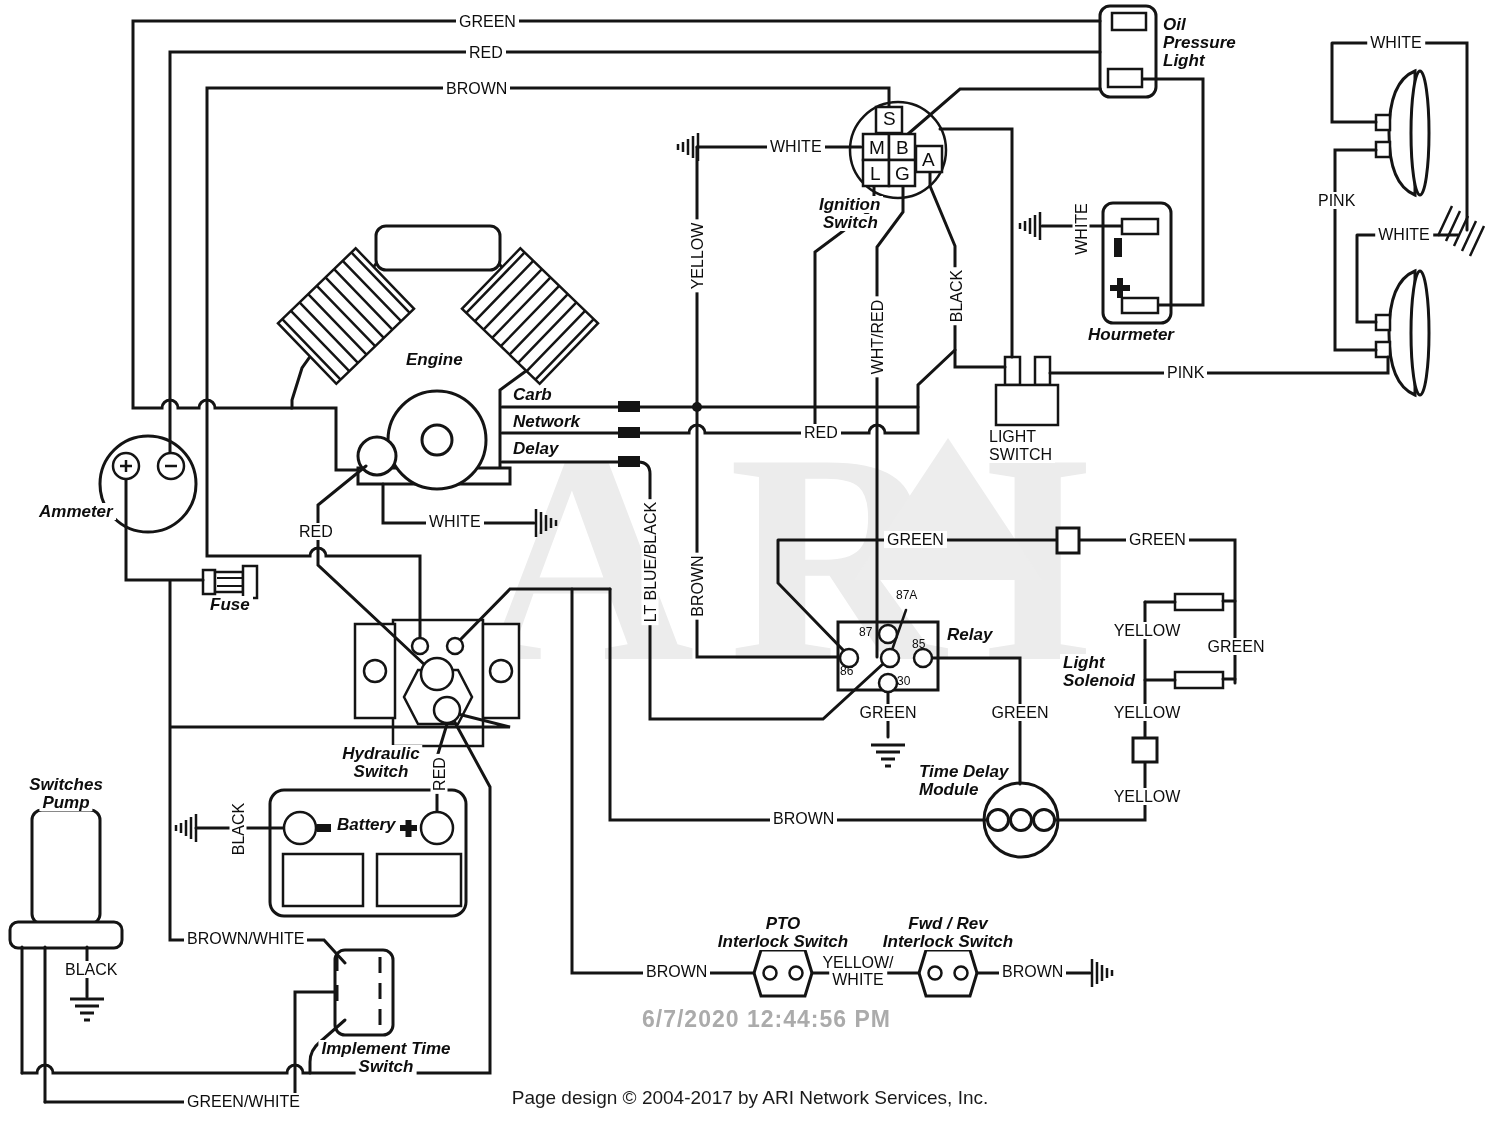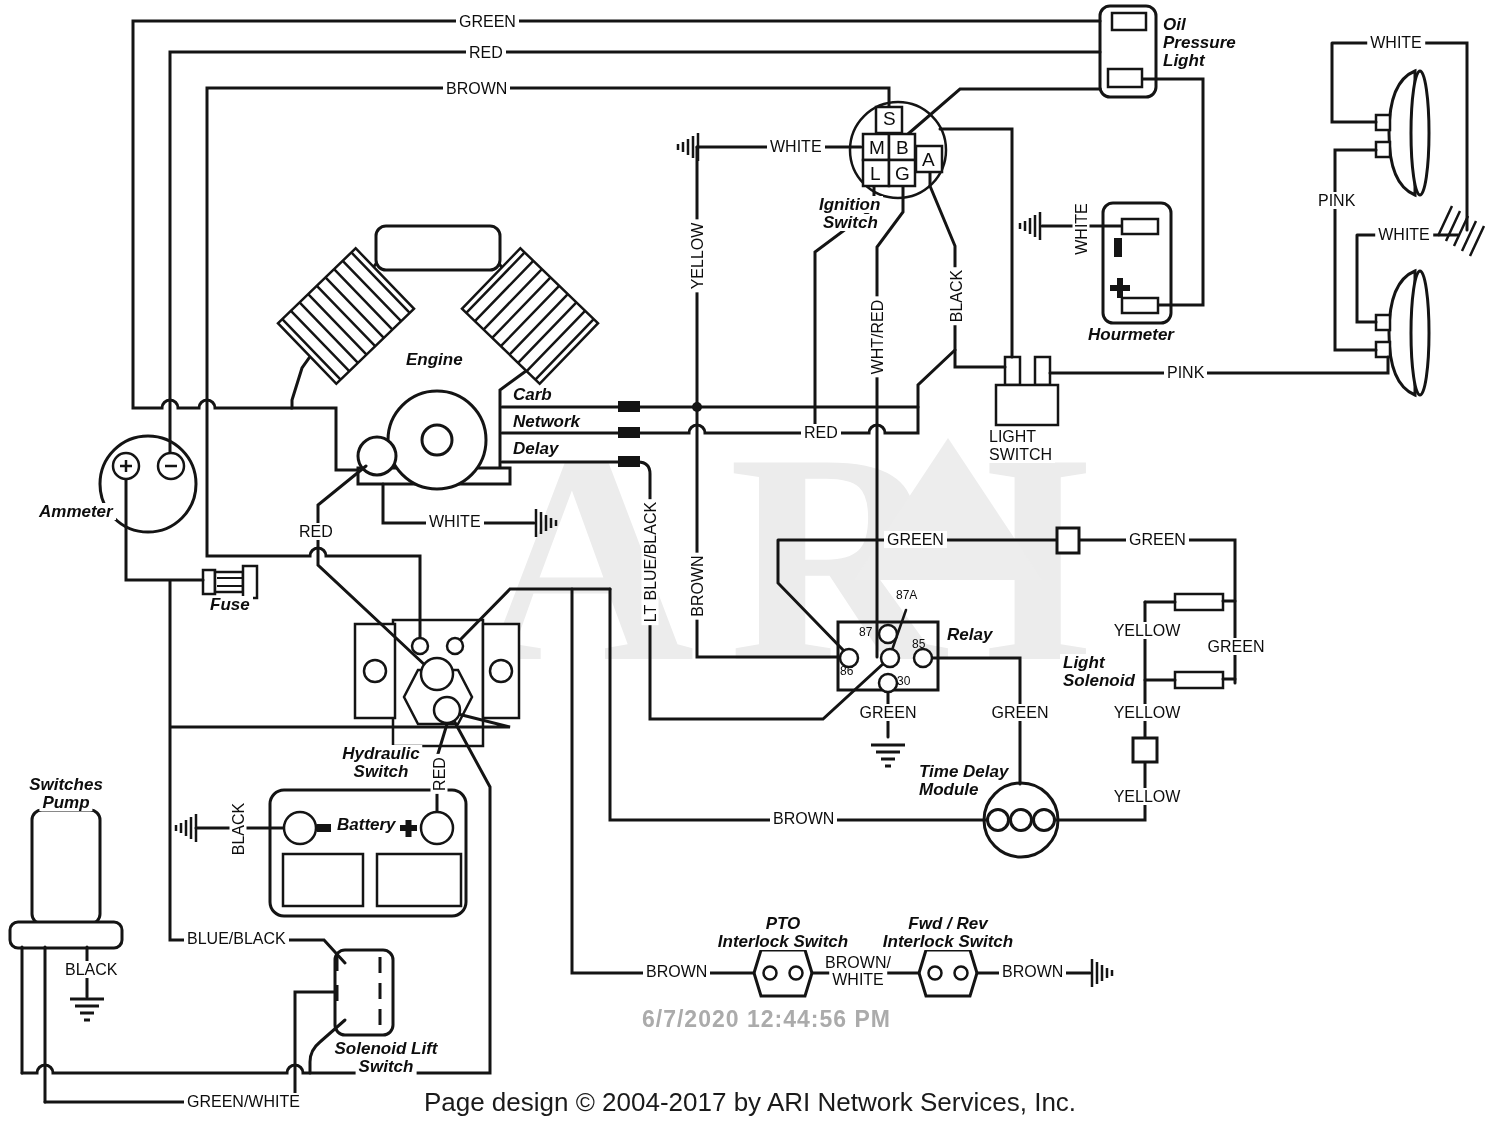--- a/index.html
+++ b/index.html
@@ -12,21 +12,21 @@
   .lbl{position:absolute;z-index:3;font-size:16px;line-height:17px;color:#0d0d0d;
        background:#fff;padding:0 3px;white-space:nowrap}
   .it{font-style:italic;font-weight:bold;font-size:17px}
   .rot{transform:translate(-50%,-50%) rotate(-90deg)}
   .ctr{transform:translateX(-50%)}
   .pin{font-size:12px;background:none;padding:0 1px}
   .ign{font-size:19px;background:none;padding:0}
   .stamp{position:absolute;z-index:3;left:642px;top:1006px;font-weight:bold;
          font-size:23px;color:#ababab;letter-spacing:1px}
   .footer{position:absolute;z-index:3;left:0;top:1087px;width:1500px;text-align:center;
-          font-size:26px;color:#1a1a1a}
+          font-size:19px;color:#1a1a1a}
 </style>
 </head>
 <body>
 
 <div class="wm">ARI</div>
 
 <svg id="wires" width="1500" height="1129" viewBox="0 0 1500 1129">
   <defs>
     <g id="gndL" stroke="#141414" stroke-width="2.5" fill="none">
       <path d="M0 -14 V14 M-5 -11 V11 M-10 -8 V8 M-15 -5 V5 M-20 -3 V3"></path>
@@ -312,28 +312,28 @@
 <span class="lbl ctr" style="left:1147px;top:704px">YELLOW</span>
 <span class="lbl ctr" style="left:1147px;top:788px">YELLOW</span>
 
 <span class="lbl it" style="left:916px;top:763px">Time Delay</span>
 <span class="lbl it" style="left:916px;top:781px">Module</span>
 <span class="lbl" style="left:770px;top:810px">BROWN</span>
 
 <span class="lbl it ctr" style="left:66px;top:776px">Switches</span>
 <span class="lbl it ctr" style="left:66px;top:794px">Pump</span>
 <span class="lbl" style="left:62px;top:961px">BLACK</span>
-<span class="lbl" style="left:184px;top:930px">BLUE/BLACK</span>
+<span class="lbl" style="left:184px;top:930px">BROWN/WHITE</span>
 <span class="lbl" style="left:184px;top:1093px">GREEN/WHITE</span>
-<span class="lbl it ctr" style="left:386px;top:1040px">Solenoid Lift</span>
+<span class="lbl it ctr" style="left:386px;top:1040px">Implement Time</span>
 <span class="lbl it ctr" style="left:386px;top:1058px">Switch</span>
 
 <span class="lbl it ctr" style="left:783px;top:915px">PTO</span>
 <span class="lbl it ctr" style="left:783px;top:933px">Interlock Switch</span>
 <span class="lbl it ctr" style="left:948px;top:915px">Fwd / Rev</span>
 <span class="lbl it ctr" style="left:948px;top:933px">Interlock Switch</span>
 <span class="lbl" style="left:643px;top:963px">BROWN</span>
-<span class="lbl ctr" style="left:858px;top:954px">BROWN/</span>
+<span class="lbl ctr" style="left:858px;top:954px">YELLOW/</span>
 <span class="lbl ctr" style="left:858px;top:971px">WHITE</span>
 <span class="lbl" style="left:999px;top:963px">BROWN</span>
 
 <span class="stamp">6/7/2020 12:44:56 PM</span>
 <div class="footer">Page design © 2004-2017 by ARI Network Services, Inc.</div>
 
 </body></html>

